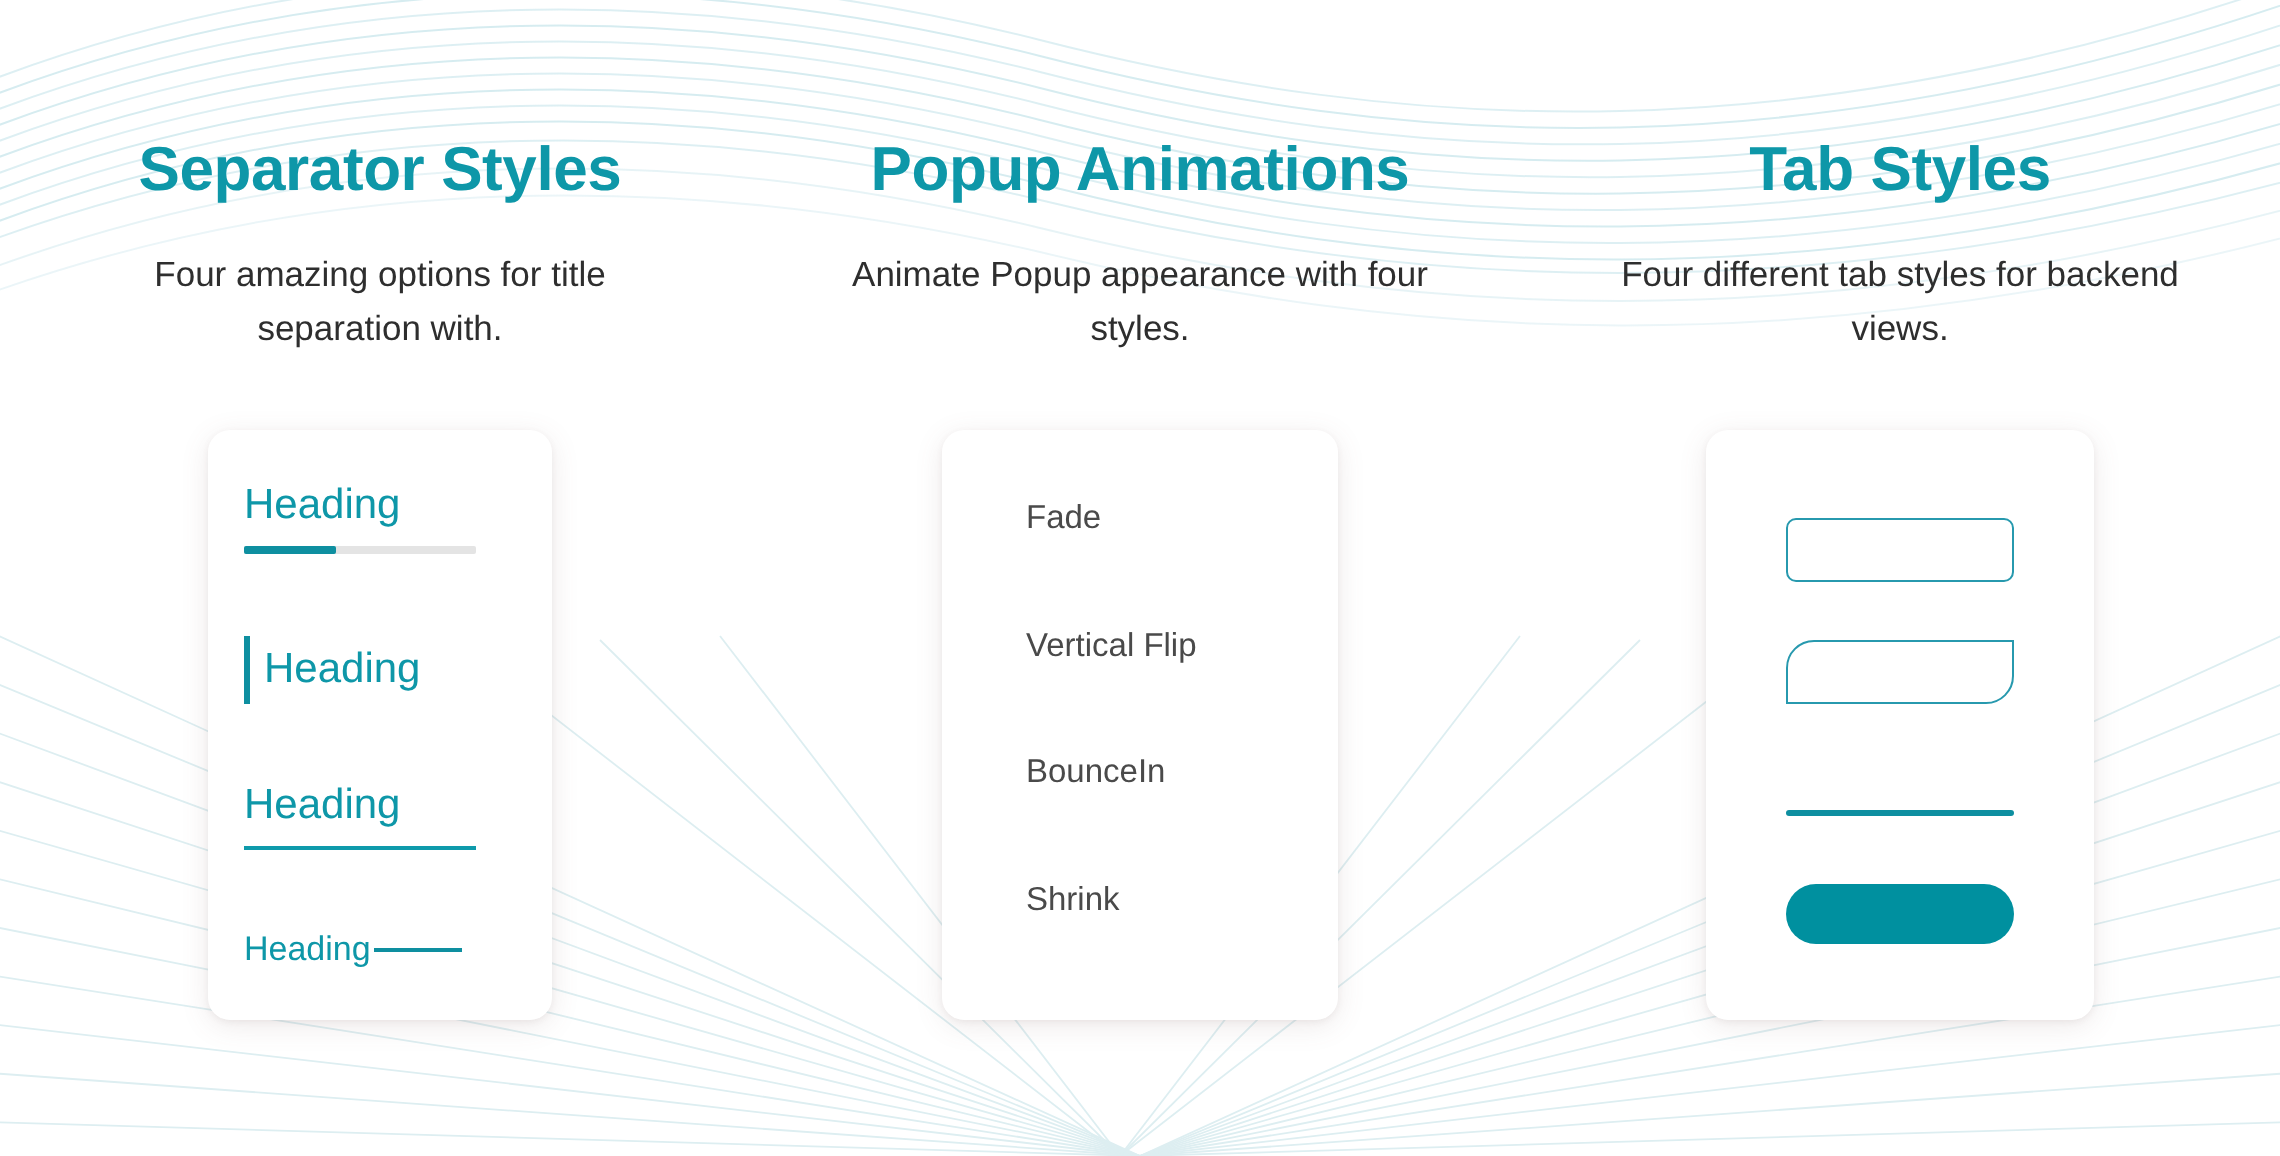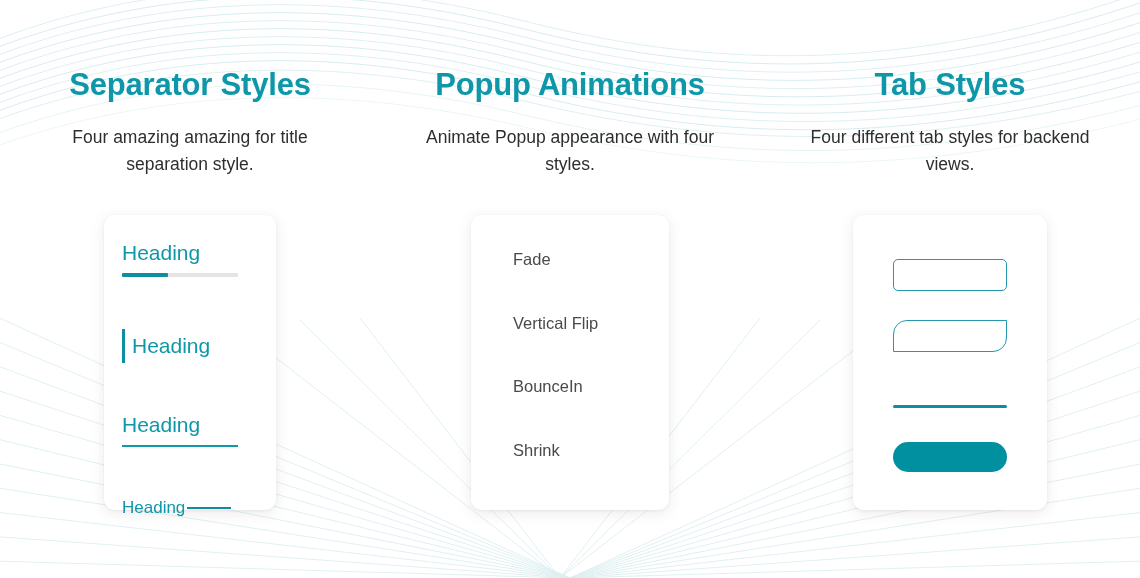--- a/index.html
+++ b/index.html
@@ -73,21 +73,21 @@
   
   .card-separator {
     width: 172px;
     height: 295px;
     margin-top: 37px;
     padding: 22px 18px 18px 18px;
     display: flex;
     flex-direction: column;
     justify-content: flex-start;
   }
-  .sep-item { margin-bottom: 15px; }
+  .sep-item { margin-bottom: 4px; }
   .sep-head {
     font-size: 21px;
     color: #0e97a8;
     line-height: 1.18;
     white-space: nowrap;
   }
 
   
   .sep-1 { margin-top: 4px; }
   .sep-1 .sep-rule {
@@ -258,21 +258,21 @@
     <path d="M560,578 L880,330"></path>
     <path d="M560,578 L820,320"></path>
     <path d="M560,578 L760,318"></path>
   </g>
 </svg>
 
 <div class="columns">
 
   <div class="column">
     <h2 class="col-title">Separator Styles</h2>
-    <p class="col-desc">Four amazing amazing for title separation style.</p>
+    <p class="col-desc">Four amazing options for title separation with.</p>
 
     <div class="card card-separator">
 
       <div class="sep-item sep-1">
         <div class="sep-head">Heading</div>
         <div class="sep-rule"></div>
       </div>
 
       <div class="sep-item sep-2">
         <div class="sep-bar"></div>

